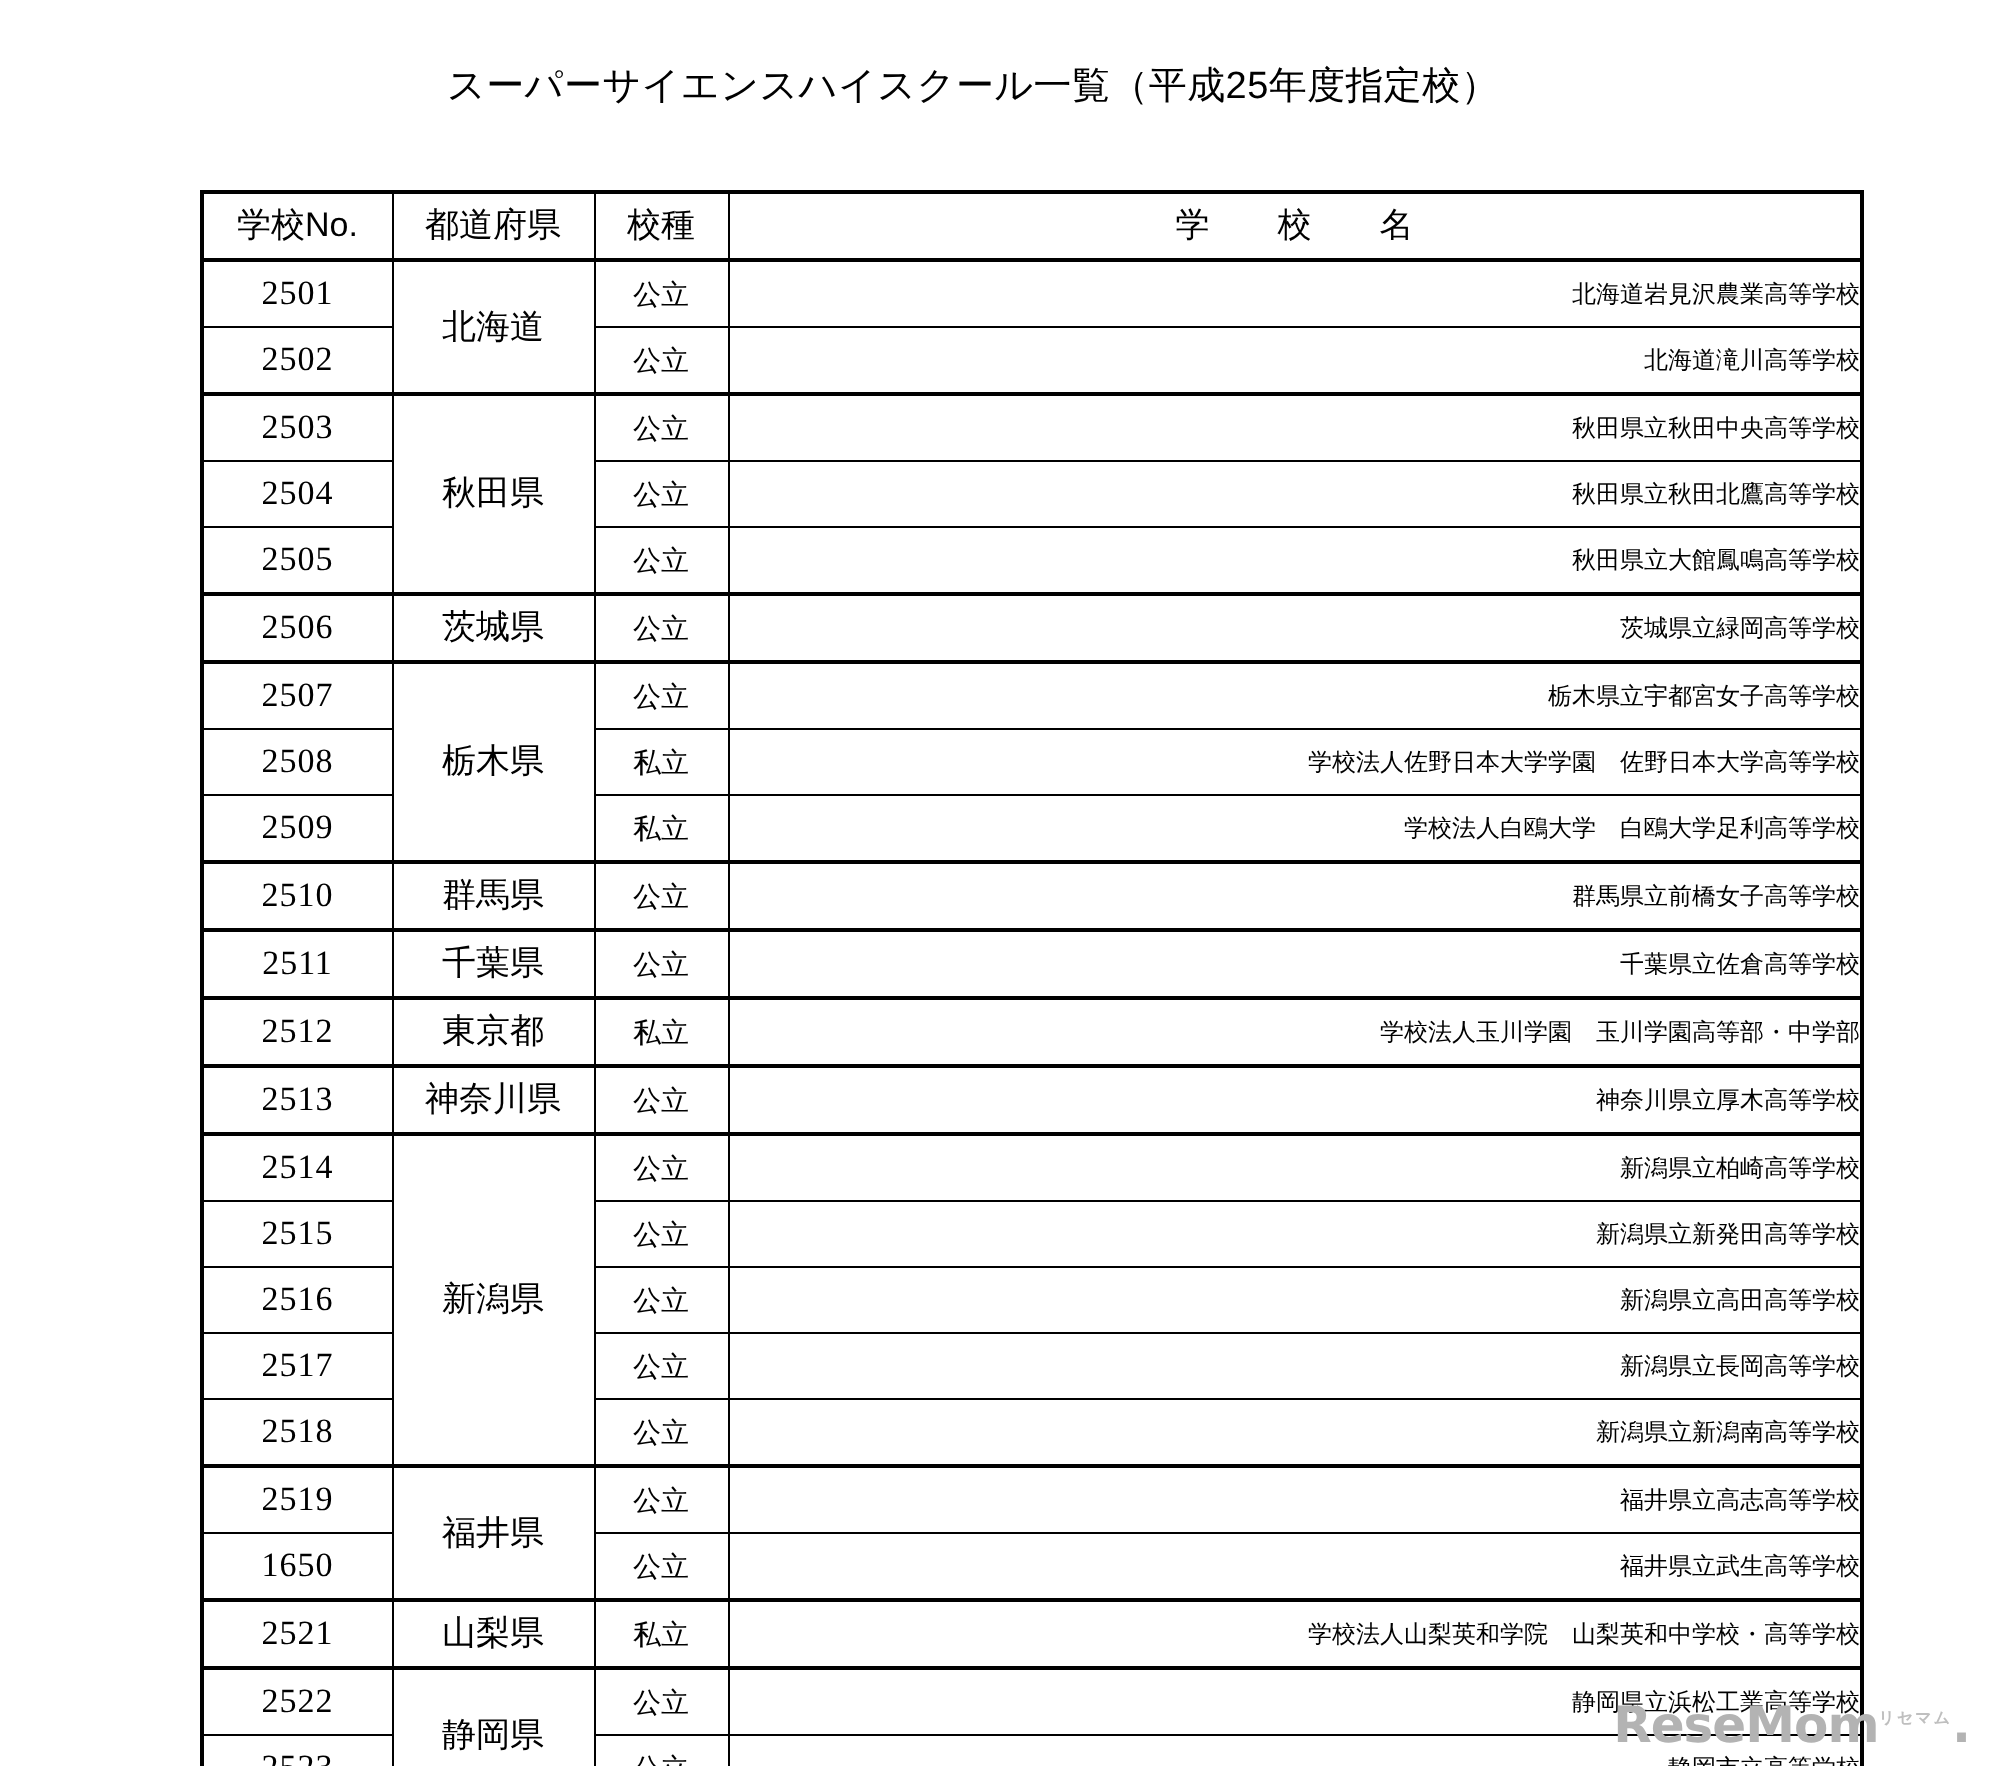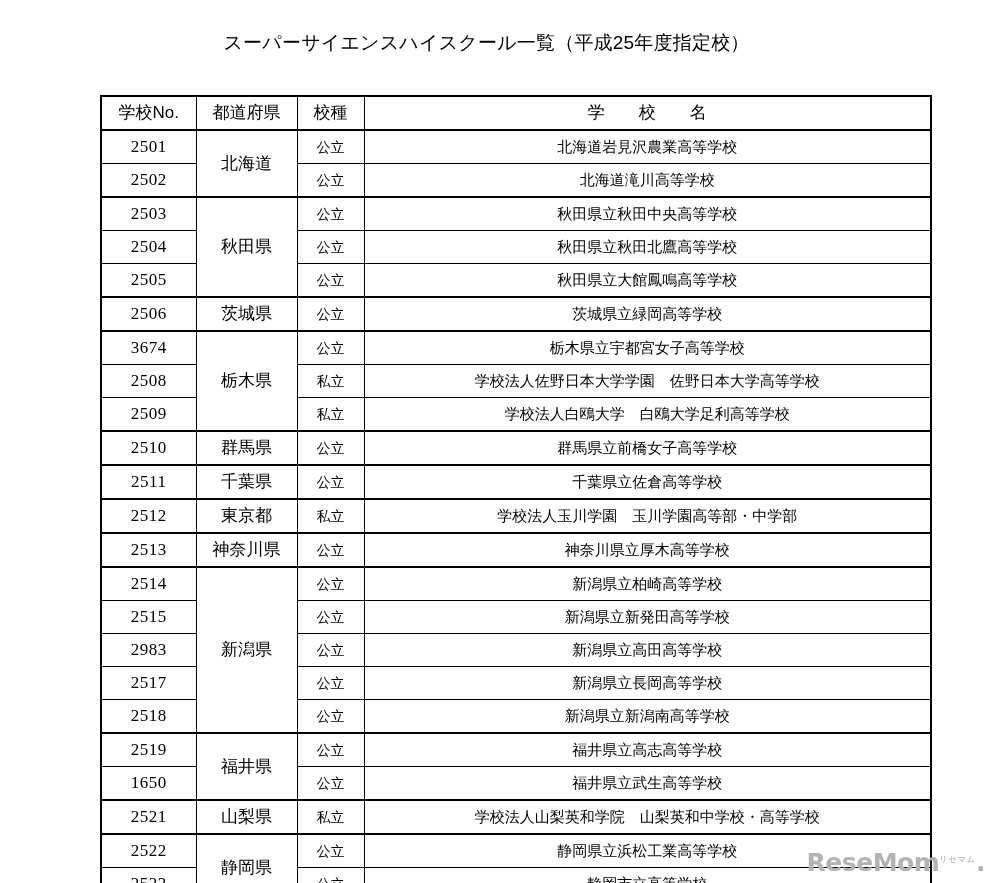--- a/index.html
+++ b/index.html
@@ -82,22 +82,22 @@
   }
   td.pref {
     text-align: center;
     font-size: 17px;
   }
   td.type {
     text-align: center;
     font-size: 14px;
   }
   td.name {
-    text-align: center;
-    font-size: 15px;
+    text-align: right;
+    font-size: 12px;
     padding-left: 6px;
     white-space: nowrap;
     overflow: hidden;
   }
 
   
   tr.group-start > td { border-top: 2px solid #000; }
 
   
   td.no      { border-left: 2px solid #000; }
@@ -173,21 +173,21 @@
           <td class="type">公立</td>
           <td class="name">秋田県立大館鳳鳴高等学校</td>
         </tr>
         <tr class="group-start">
           <td class="no">2506</td>
           <td class="pref" rowspan="1">茨城県</td>
           <td class="type">公立</td>
           <td class="name">茨城県立緑岡高等学校</td>
         </tr>
         <tr class="group-start">
-          <td class="no">3674</td>
+          <td class="no">2507</td>
           <td class="pref" rowspan="3">栃木県</td>
           <td class="type">公立</td>
           <td class="name">栃木県立宇都宮女子高等学校</td>
         </tr>
         <tr>
           <td class="no">2508</td>
           <td class="type">私立</td>
           <td class="name">学校法人佐野日本大学学園　佐野日本大学高等学校</td>
         </tr>
         <tr>
@@ -224,21 +224,21 @@
           <td class="pref" rowspan="5">新潟県</td>
           <td class="type">公立</td>
           <td class="name">新潟県立柏崎高等学校</td>
         </tr>
         <tr>
           <td class="no">2515</td>
           <td class="type">公立</td>
           <td class="name">新潟県立新発田高等学校</td>
         </tr>
         <tr>
-          <td class="no">2983</td>
+          <td class="no">2516</td>
           <td class="type">公立</td>
           <td class="name">新潟県立高田高等学校</td>
         </tr>
         <tr>
           <td class="no">2517</td>
           <td class="type">公立</td>
           <td class="name">新潟県立長岡高等学校</td>
         </tr>
         <tr>
           <td class="no">2518</td>

